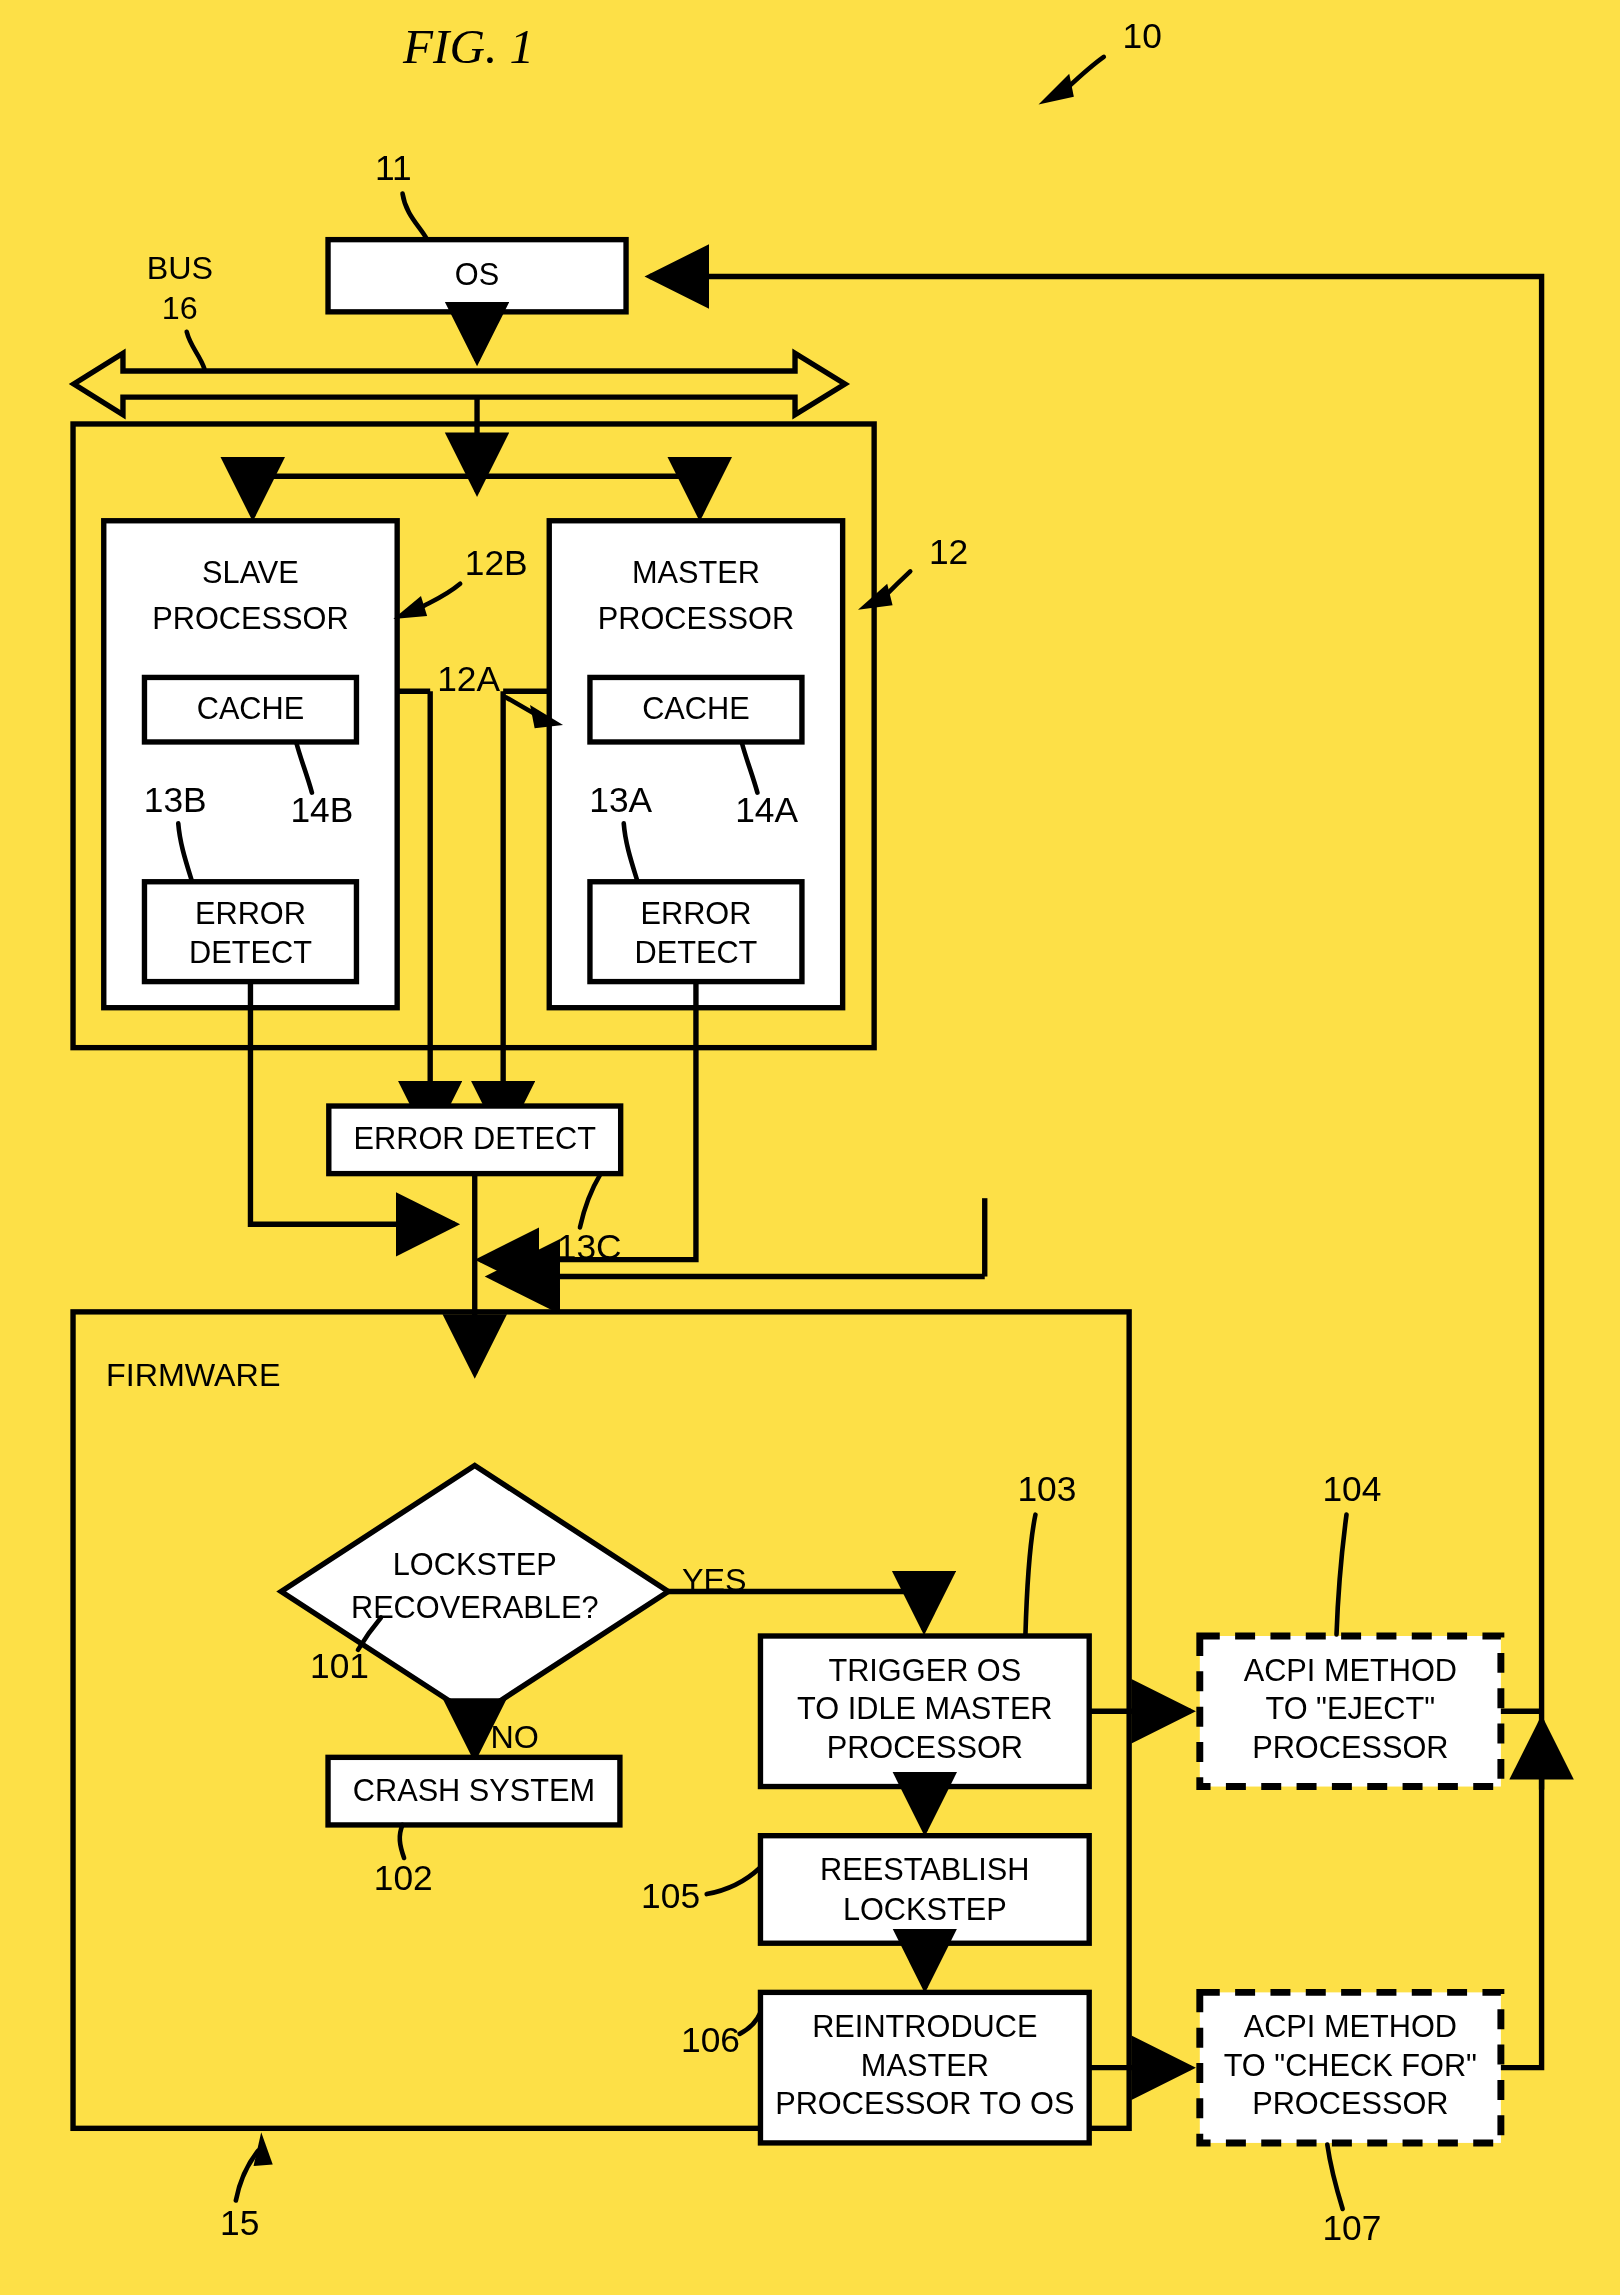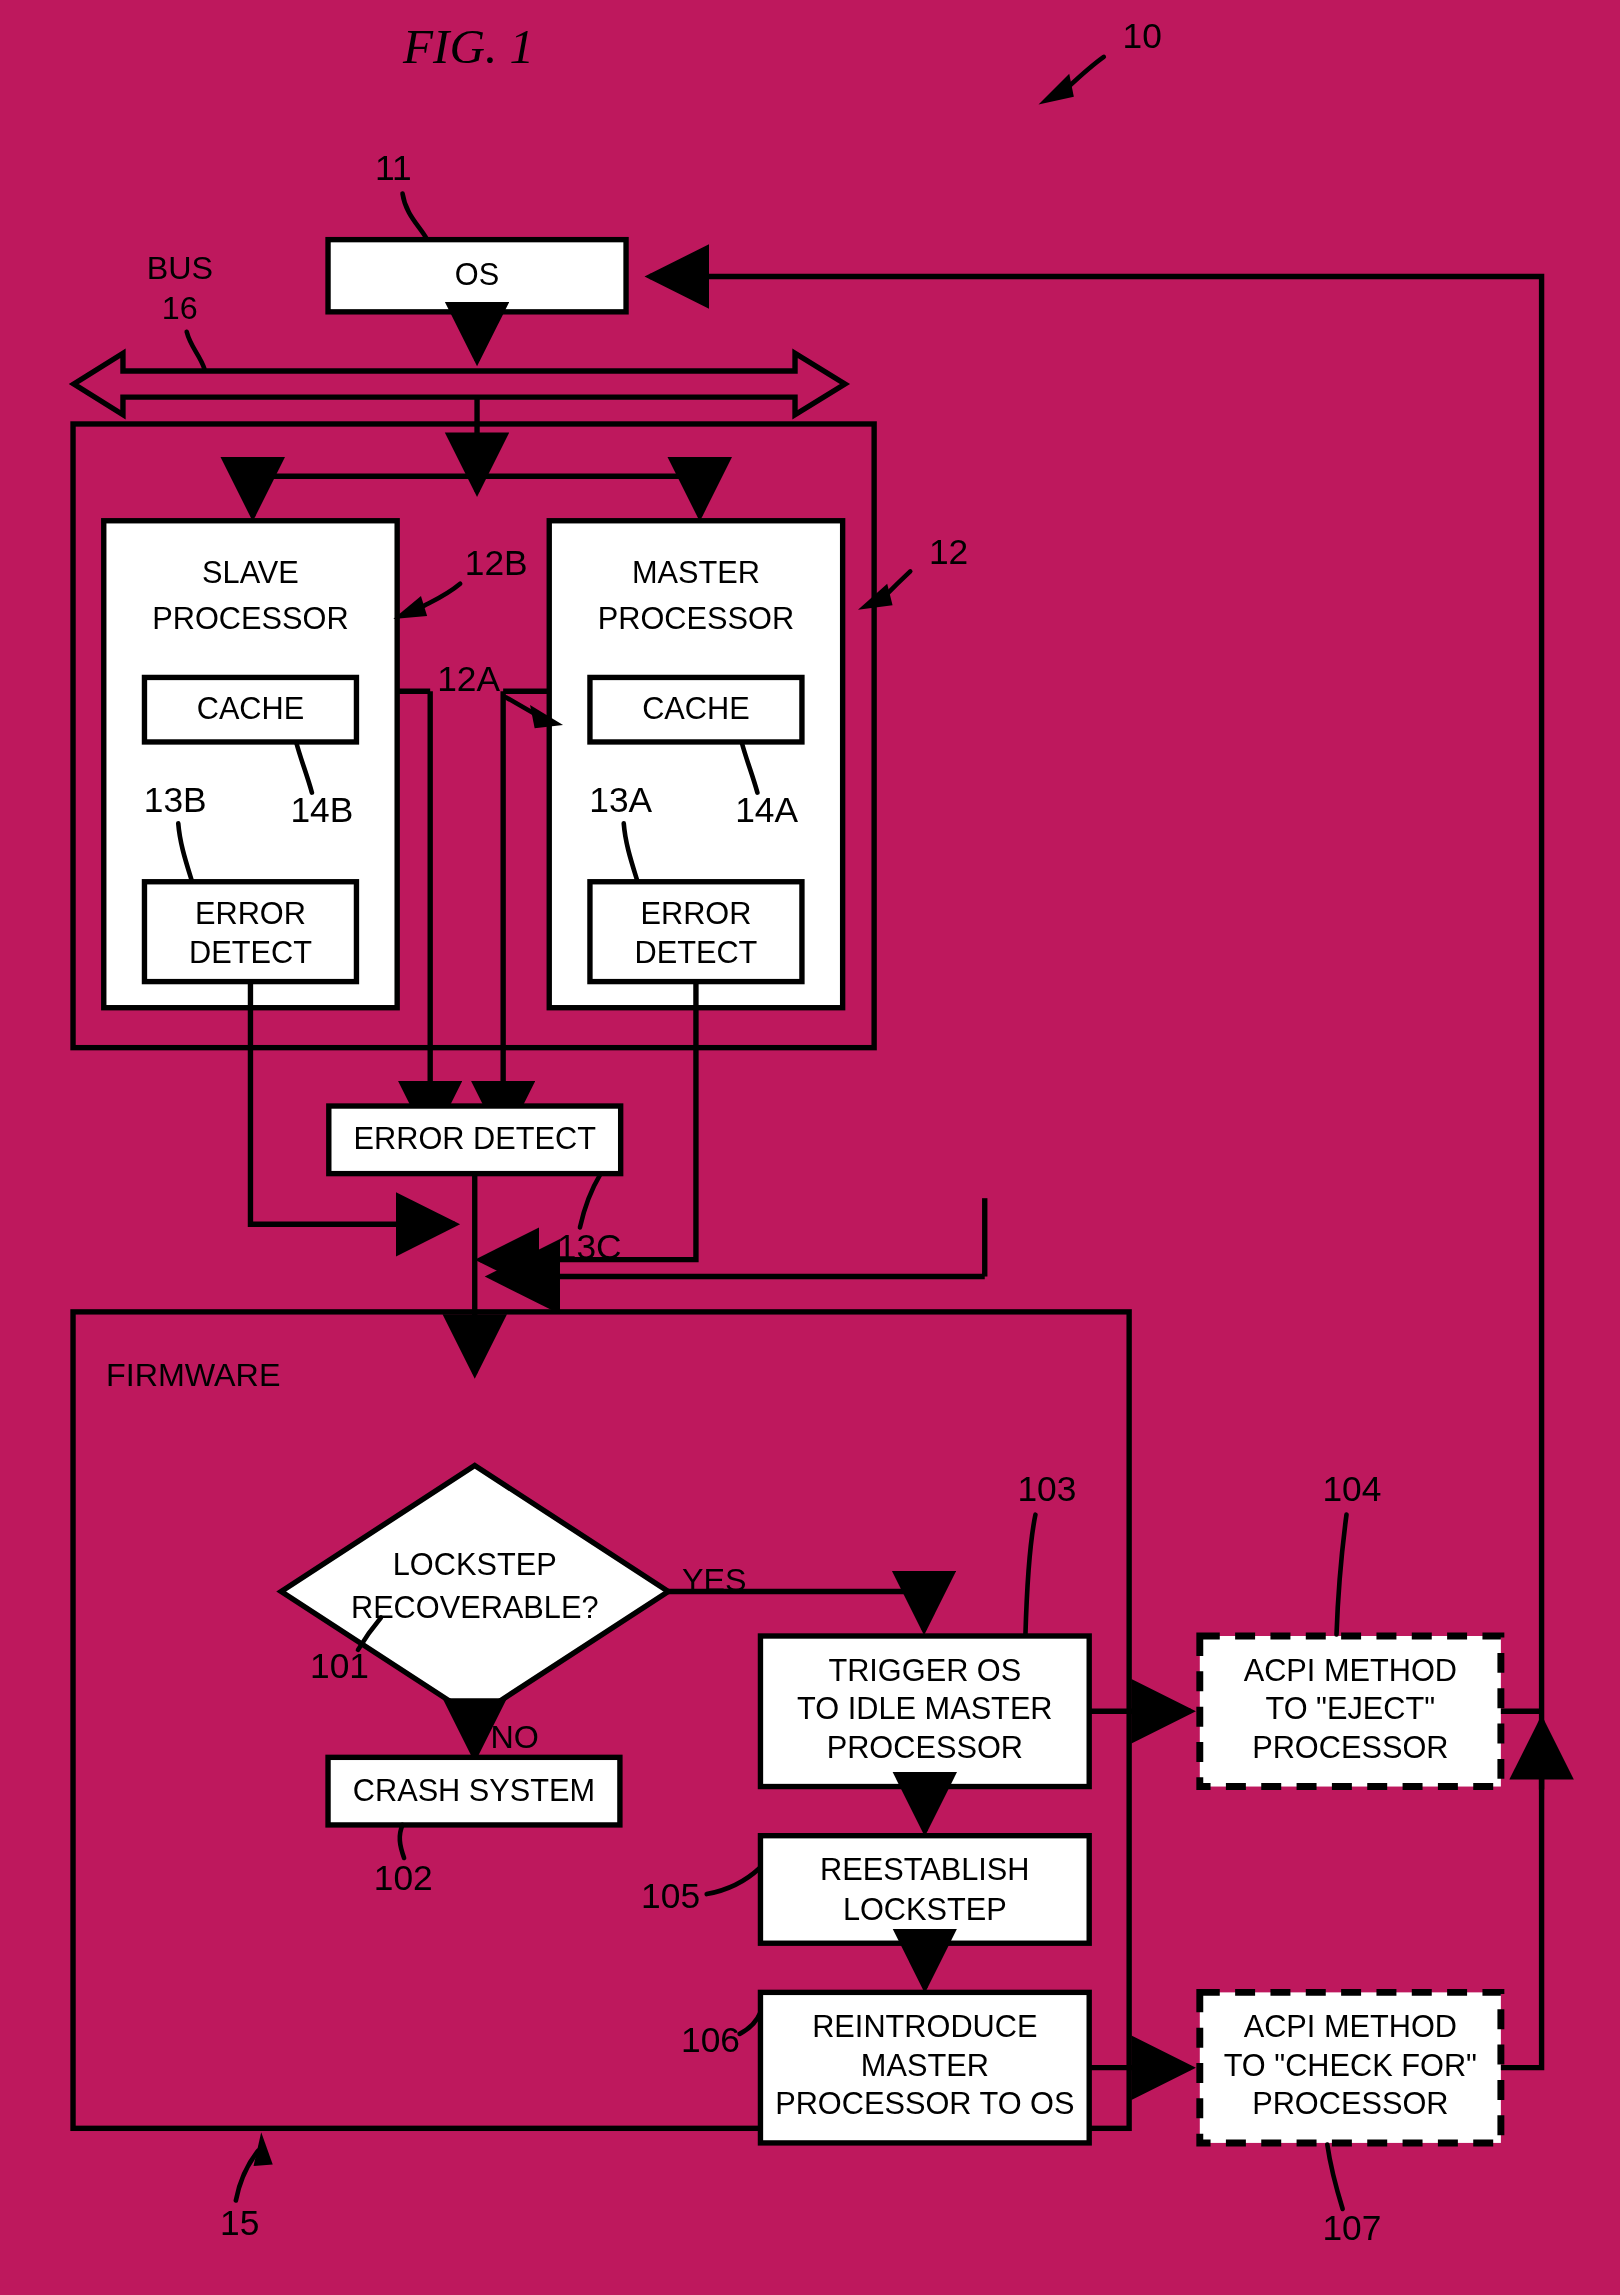--- a/index.html
+++ b/index.html
@@ -4,21 +4,21 @@
 <style>
   html, body {
     margin: 0;
     padding: 0;
     background: #ffffff;
   }
   #page {
     position: relative;
     width: 1620px;
     height: 2295px;
-    background: #be185d;
+    background: #fde047;
     font-family: "Liberation Sans", sans-serif;
     overflow: hidden;
   }
   svg.diagram {
     position: absolute;
     top: 0;
     left: 0;
     width: 1620px;
     height: 2295px;
   }

